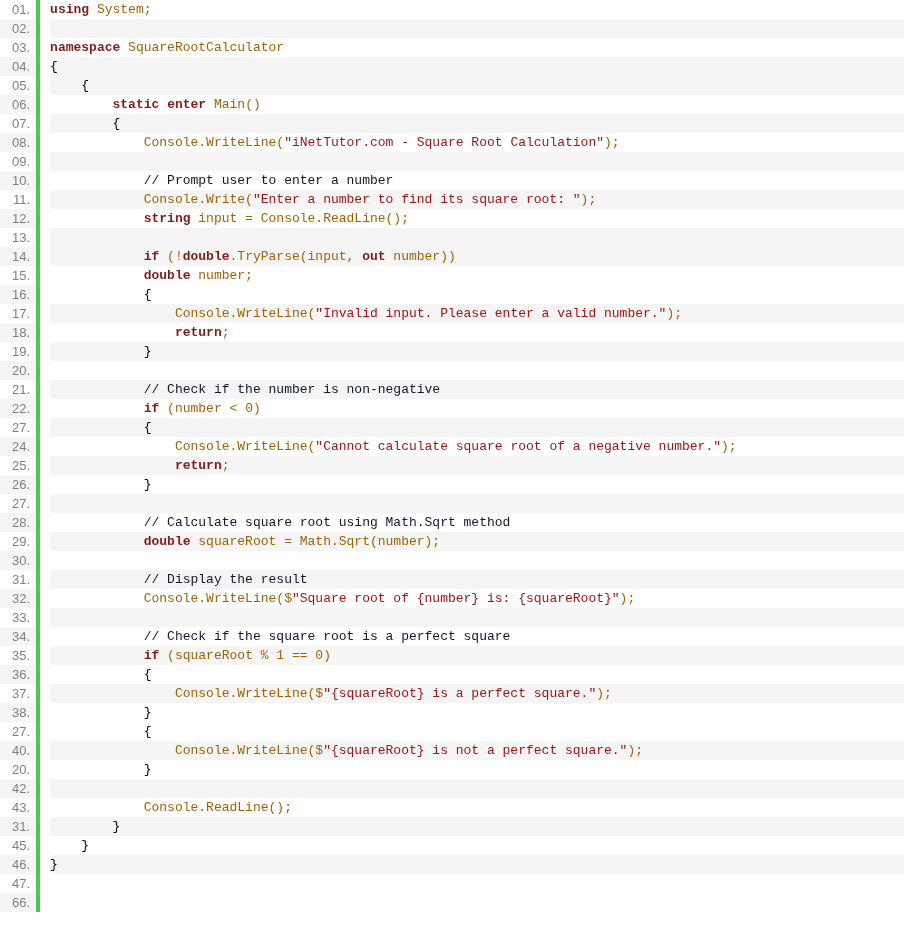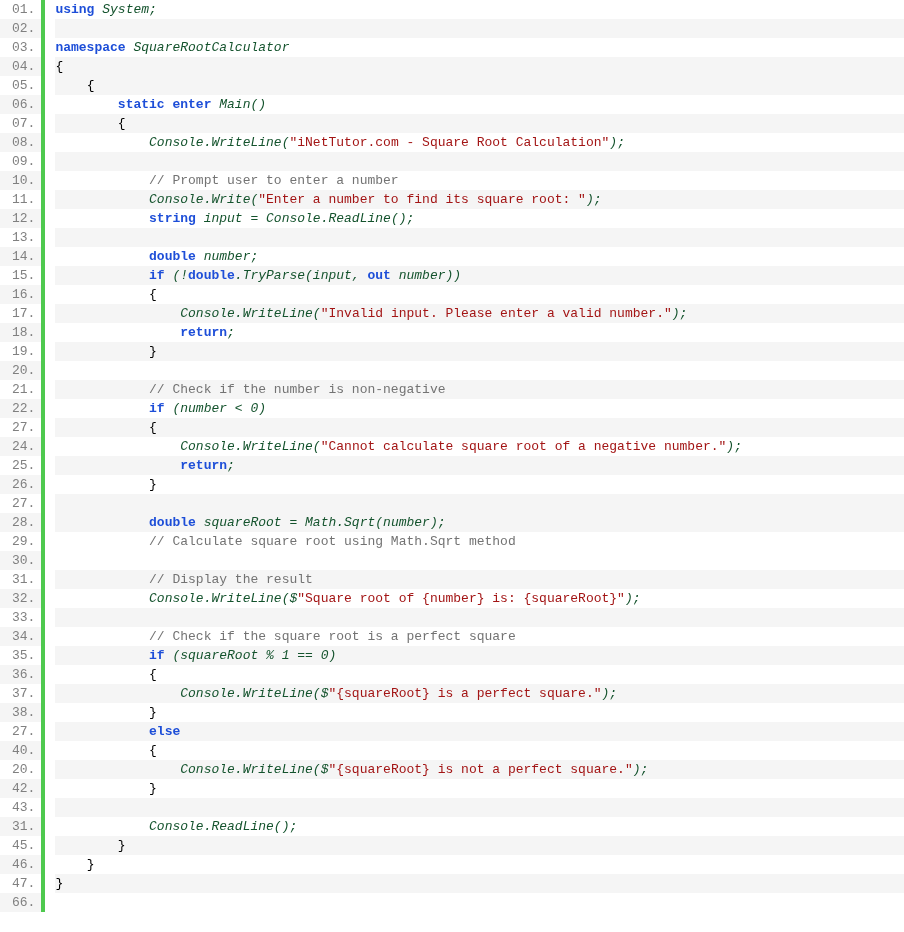--- a/index.html
+++ b/index.html
@@ -19,21 +19,21 @@
     color: #808080;
     user-select: none;
     padding: 0;
     border-right: 0;
     flex-shrink: 0;
   }
   .gutter .ln {
     padding: 0 6px 0 12px;
     height: 19px;
     line-height: 19px;
-    font-family: Liberation Mono, monospace;
+    font-family: Liberation Sans, sans-serif;
   }
   .bar {
     width: 4px;
     background: #4EC94E;
     flex-shrink: 0;
   }
   .code {
     flex: 1;
     padding-left: 10px;
   }
@@ -41,25 +41,25 @@
     height: 19px;
     line-height: 19px;
     white-space: pre;
   }
   .code .row.alt {
     background: #f5f5f5;
   }
   .gutter .ln.alt {
     background: #f5f5f5;
   }
-  .kw { color: #1d4ed8; font-weight: bold; }
+  .kw { color: #7f1d1d; font-weight: bold; }
   .str { color: #a31515; }
-  .com { color: #737373; }
+  .com { color: #0f172a; }
   .punc { color: #000000; }
-  .id { color: #14532d; font-style: italic; }
+  .id { color: #a16207; }
 </style>
 </head>
 <body>
 
 <div class="editor">
   <div class="gutter">
       <div class="ln">01.</div>
       <div class="ln alt">02.</div>
       <div class="ln">03.</div>
       <div class="ln alt">04.</div>
@@ -116,46 +116,45 @@
       <div class="row alt"><span class="punc">{</span></div>
       <div class="row alt"><span>    </span><span class="punc">{</span></div>
       <div class="row"><span>        </span><span class="kw">static</span><span class="id"> </span><span class="kw">enter</span><span class="id"> Main()</span></div>
       <div class="row alt"><span>        </span><span class="punc">{</span></div>
       <div class="row"><span>            </span><span class="id">Console.WriteLine(</span><span class="str">"iNetTutor.com - Square Root Calculation"</span><span class="id">);</span></div>
       <div class="row alt"></div>
       <div class="row"><span>            </span><span class="com">// Prompt user to enter a number</span></div>
       <div class="row alt"><span>            </span><span class="id">Console.Write(</span><span class="str">"Enter a number to find its square root: "</span><span class="id">);</span></div>
       <div class="row"><span>            </span><span class="kw">string</span><span class="id"> input = Console.ReadLine();</span></div>
       <div class="row alt"></div>
+      <div class="row alt"><span>            </span><span class="kw">if</span><span class="id"> (!</span><span class="kw">double</span><span class="id">.TryParse(input, </span><span class="kw">out</span><span class="id"> number))</span></div>
       <div class="row"><span>            </span><span class="kw">double</span><span class="id"> number;</span></div>
-      <div class="row alt"><span>            </span><span class="kw">if</span><span class="id"> (!</span><span class="kw">double</span><span class="id">.TryParse(input, </span><span class="kw">out</span><span class="id"> number))</span></div>
       <div class="row"><span>            </span><span class="punc">{</span></div>
       <div class="row alt"><span>                </span><span class="id">Console.WriteLine(</span><span class="str">"Invalid input. Please enter a valid number."</span><span class="id">);</span></div>
       <div class="row"><span>                </span><span class="kw">return</span><span class="id">;</span></div>
       <div class="row alt"><span>            </span><span class="punc">}</span></div>
       <div class="row"></div>
       <div class="row alt"><span>            </span><span class="com">// Check if the number is non-negative</span></div>
       <div class="row"><span>            </span><span class="kw">if</span><span class="id"> (number &lt; 0)</span></div>
       <div class="row alt"><span>            </span><span class="punc">{</span></div>
       <div class="row"><span>                </span><span class="id">Console.WriteLine(</span><span class="str">"Cannot calculate square root of a negative number."</span><span class="id">);</span></div>
       <div class="row alt"><span>                </span><span class="kw">return</span><span class="id">;</span></div>
       <div class="row"><span>            </span><span class="punc">}</span></div>
       <div class="row alt"></div>
+      <div class="row"><span>            </span><span class="com">// Calculate square root using Math.Sqrt method</span></div>
       <div class="row alt"><span>            </span><span class="kw">double</span><span class="id"> squareRoot = Math.Sqrt(number);</span></div>
-      <div class="row"><span>            </span><span class="com">// Calculate square root using Math.Sqrt method</span></div>
       <div class="row"></div>
       <div class="row alt"><span>            </span><span class="com">// Display the result</span></div>
       <div class="row"><span>            </span><span class="id">Console.WriteLine($</span><span class="str">"Square root of {number} is: {squareRoot}"</span><span class="id">);</span></div>
       <div class="row alt"></div>
       <div class="row"><span>            </span><span class="com">// Check if the square root is a perfect square</span></div>
       <div class="row alt"><span>            </span><span class="kw">if</span><span class="id"> (squareRoot % 1 == 0)</span></div>
       <div class="row"><span>            </span><span class="punc">{</span></div>
       <div class="row alt"><span>                </span><span class="id">Console.WriteLine($</span><span class="str">"{squareRoot} is a perfect square."</span><span class="id">);</span></div>
       <div class="row"><span>            </span><span class="punc">}</span></div>
-      <div class="row alt"><span>            </span><span class="kw">else</span></div>
       <div class="row"><span>            </span><span class="punc">{</span></div>
       <div class="row alt"><span>                </span><span class="id">Console.WriteLine($</span><span class="str">"{squareRoot} is not a perfect square."</span><span class="id">);</span></div>
       <div class="row"><span>            </span><span class="punc">}</span></div>
       <div class="row alt"></div>
       <div class="row"><span>            </span><span class="id">Console.ReadLine();</span></div>
       <div class="row alt"><span>        </span><span class="punc">}</span></div>
       <div class="row"><span>    </span><span class="punc">}</span></div>
       <div class="row alt"><span class="punc">}</span></div>
     </div>
 </div>

